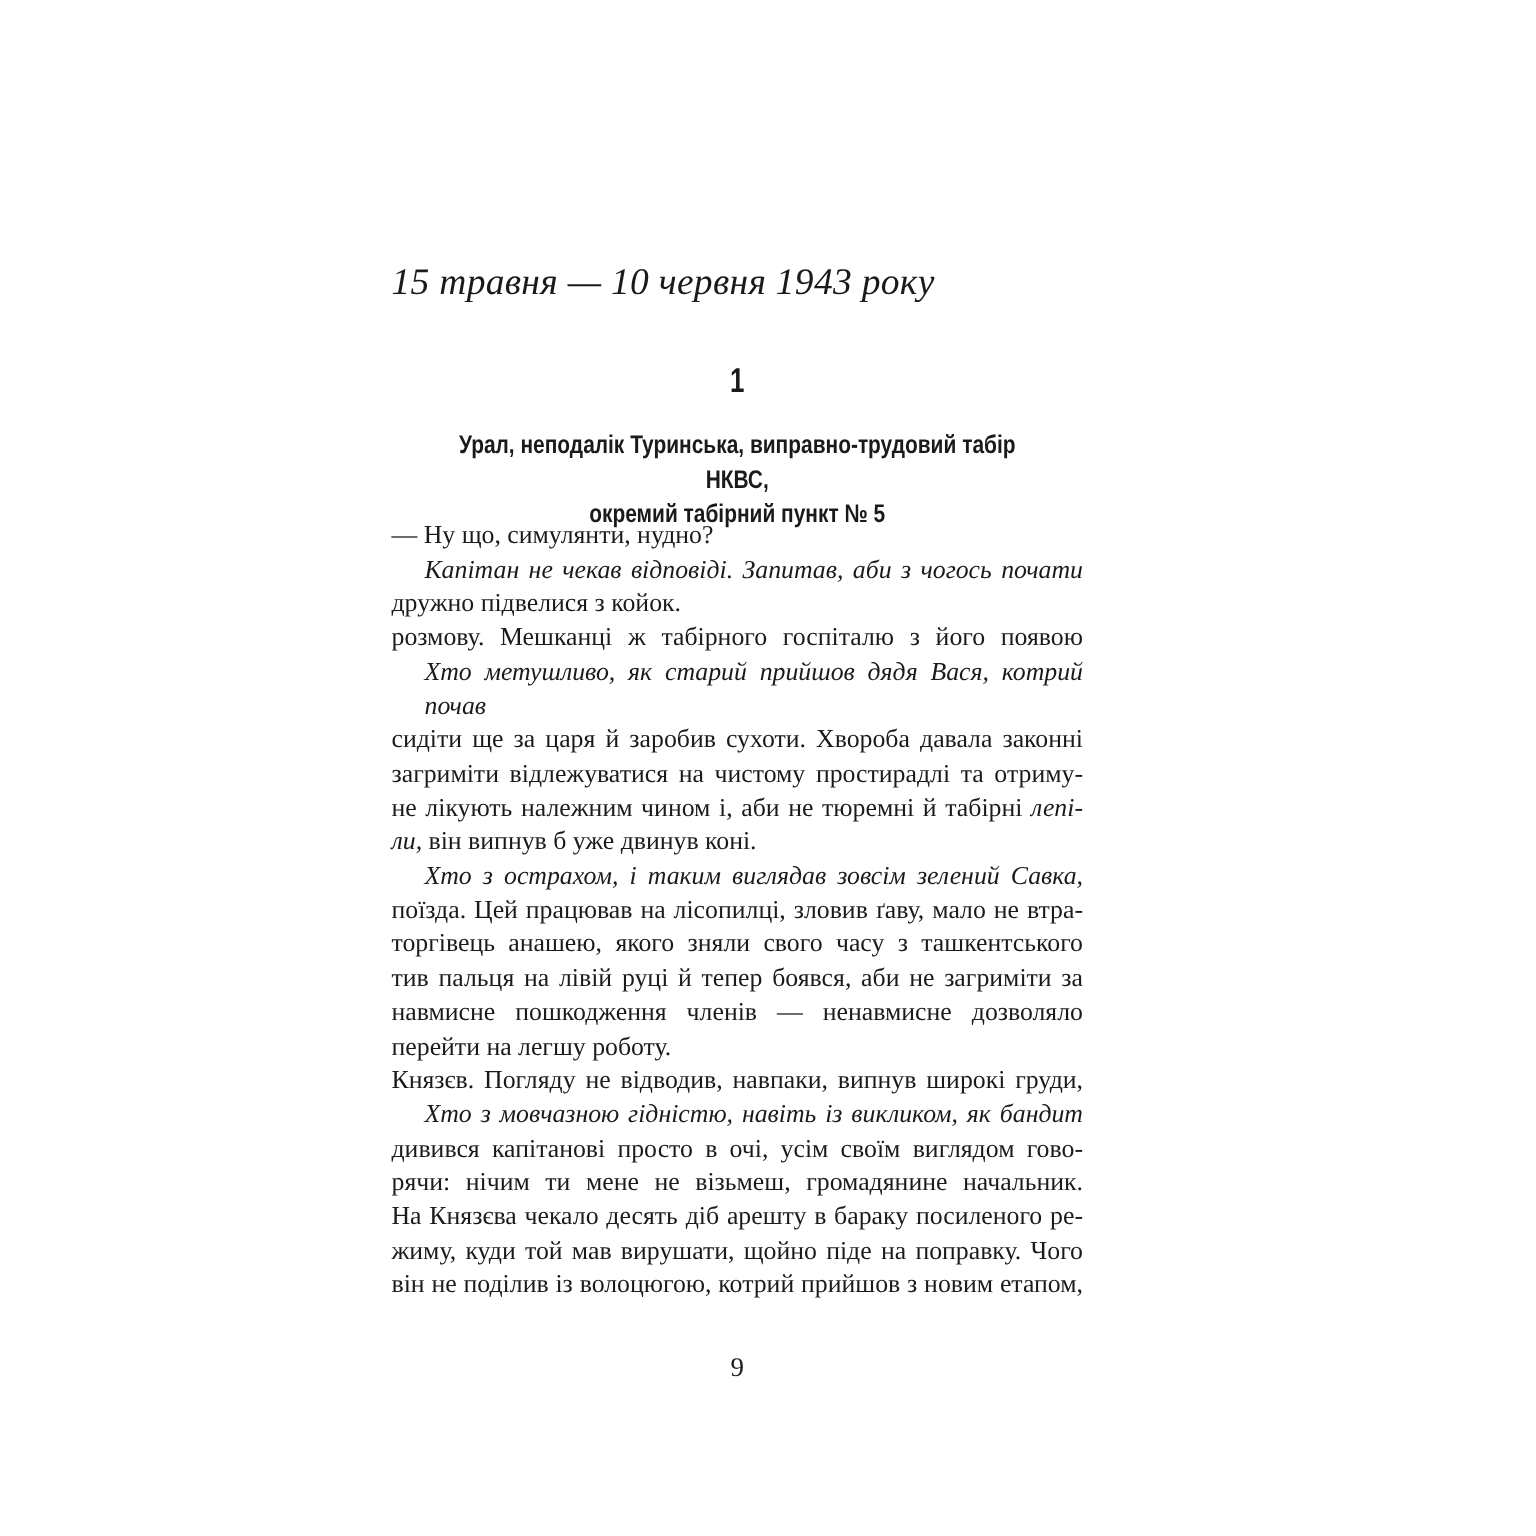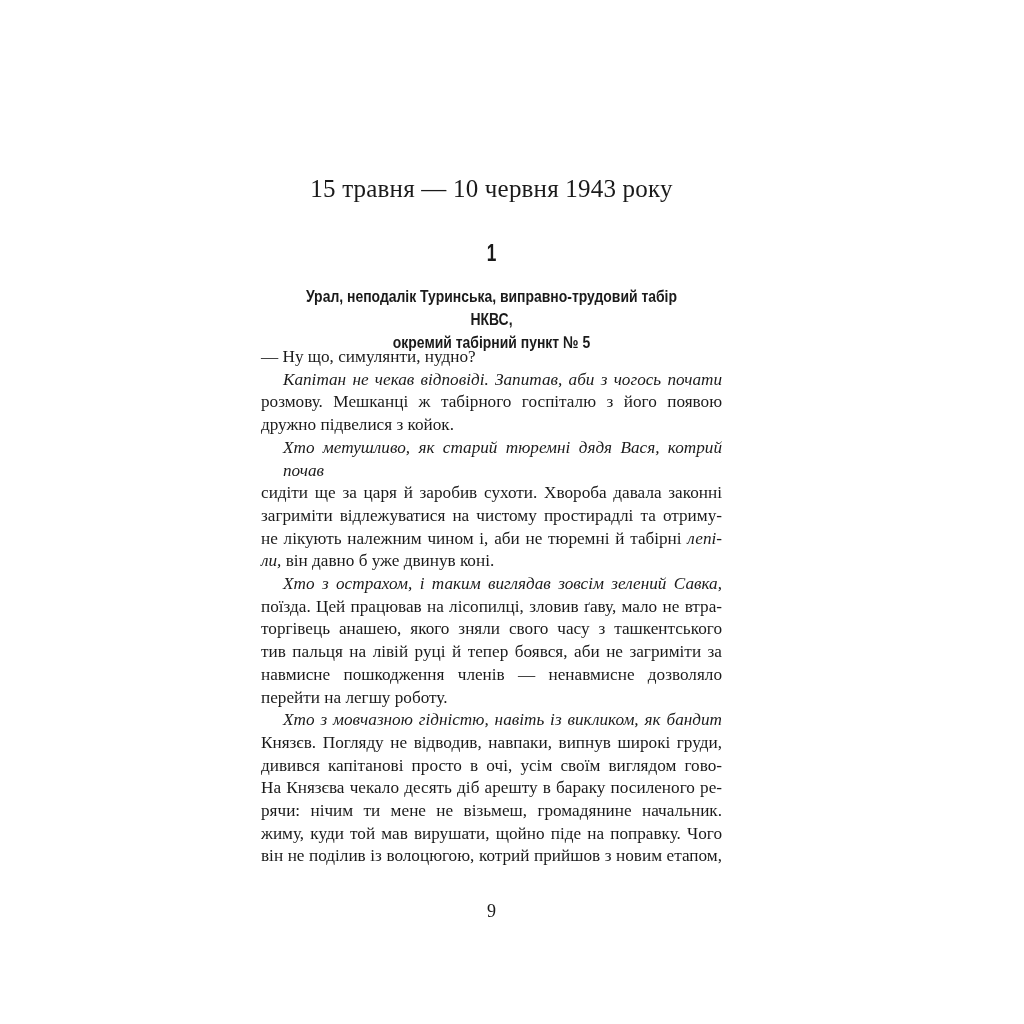--- a/index.html
+++ b/index.html
@@ -1,20 +1,20 @@
 <!DOCTYPE html>
 <html><head>
   <meta charset="utf-8">
   <style>
     html, body { margin: 0; padding: 0; background: #ffffff; }
     body { width: 1024px; height: 1024px; position: relative; overflow: hidden; color: #1a1a1a; }
     .page { position: absolute; left: 261px; top: 0; width: 461px; height: 1024px; }
     .date-title {
       position: absolute; top: 175px; left: 0; width: 100%;
-      text-align: center; font-family: "Liberation Serif", serif; font-size: 25px; letter-spacing: 0.2px;
+      text-align: left; font-family: "Liberation Serif", serif; font-size: 25px; letter-spacing: 0.2px; font-style: italic;
     }
     .chapter-num {
       position: absolute; top: 240px; left: 0; width: 100%;
       text-align: center; font-family: "Liberation Sans", sans-serif; font-weight: bold;
       font-size: 23px; transform: scaleX(0.75);
     }
     .location {
       position: absolute; top: 285px; left: -20px; width: 501px;
       text-align: center; font-family: "Liberation Sans", sans-serif; font-weight: bold;
       font-size: 17px; line-height: 23px; transform: scaleX(0.82); transform-origin: center;
@@ -42,43 +42,43 @@
     <div>Урал, неподалік Туринська, виправно-трудовий табір НКВС,</div>
     <div>окремий табірний пункт № 5</div>
   </div>
 
   <div class="body-text">
     <div>
       <span class="line end">— Ну що, симулянти, нудно?</span>
     </div>
     <div>
       <span class="line indent">Капітан не чекав відповіді. Запитав, аби з чогось почати</span>
+      <span class="line end">дружно підвелися з койок.</span>
       <span class="line">розмову. Мешканці ж табірного госпіталю з його появою</span>
-      <span class="line end">дружно підвелися з койок.</span>
     </div>
     <div>
-      <span class="line indent">Хто метушливо, як старий тюремні дядя Вася, котрий почав</span>
+      <span class="line indent">Хто метушливо, як старий прийшов дядя Вася, котрий почав</span>
       <span class="line">сидіти ще за царя й заробив сухоти. Хвороба давала законні</span>
       <span class="line">загриміти відлежуватися на чистому простирадлі та отриму-</span>
       <span class="line"><span>не лікують належним чином і, аби не тюремні й табірні </span><i>лепі-</i></span>
-      <span class="line end"><i>ли,</i><span> він давно б уже двинув коні.</span></span>
+      <span class="line end"><i>ли,</i><span> він випнув б уже двинув коні.</span></span>
     </div>
     <div>
       <span class="line indent">Хто з острахом, і таким виглядав зовсім зелений Савка,</span>
       <span class="line">поїзда. Цей працював на лісопилці, зловив ґаву, мало не втра-</span>
       <span class="line">торгівець анашею, якого зняли свого часу з ташкентського</span>
       <span class="line">тив пальця на лівій руці й тепер боявся, аби не загриміти за</span>
       <span class="line">навмисне пошкодження членів — ненавмисне дозволяло</span>
       <span class="line end">перейти на легшу роботу.</span>
     </div>
     <div>
+      <span class="line">Князєв. Погляду не відводив, навпаки, випнув широкі груди,</span>
       <span class="line indent">Хто з мовчазною гідністю, навіть із викликом, як бандит</span>
-      <span class="line">Князєв. Погляду не відводив, навпаки, випнув широкі груди,</span>
       <span class="line">дивився капітанові просто в очі, усім своїм виглядом гово-</span>
+      <span class="line">рячи: нічим ти мене не візьмеш, громадянине начальник.</span>
       <span class="line">На Князєва чекало десять діб арешту в бараку посиленого ре-</span>
-      <span class="line">рячи: нічим ти мене не візьмеш, громадянине начальник.</span>
       <span class="line">жиму, куди той мав вирушати, щойно піде на поправку. Чого</span>
       <span class="line">він не поділив із волоцюгою, котрий прийшов з новим етапом,</span>
     </div>
   </div>
 
   <div class="page-number">9</div>
 </div>
 
 </body></html>

